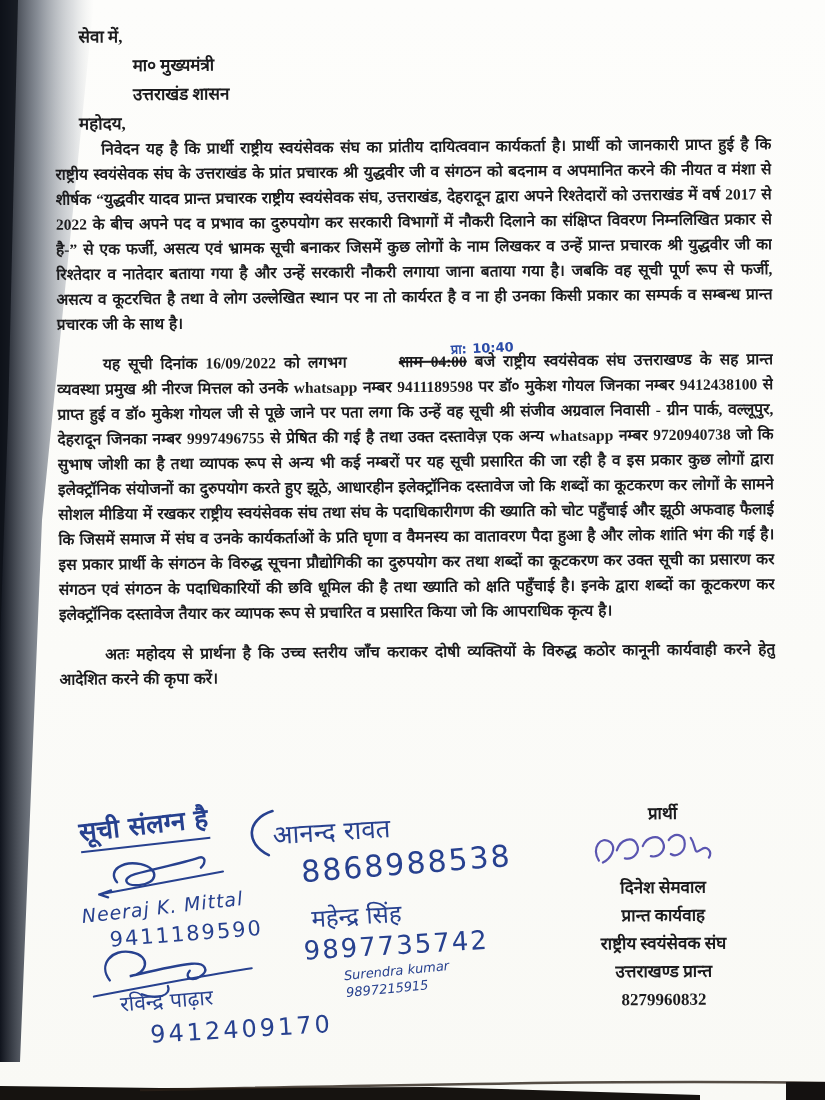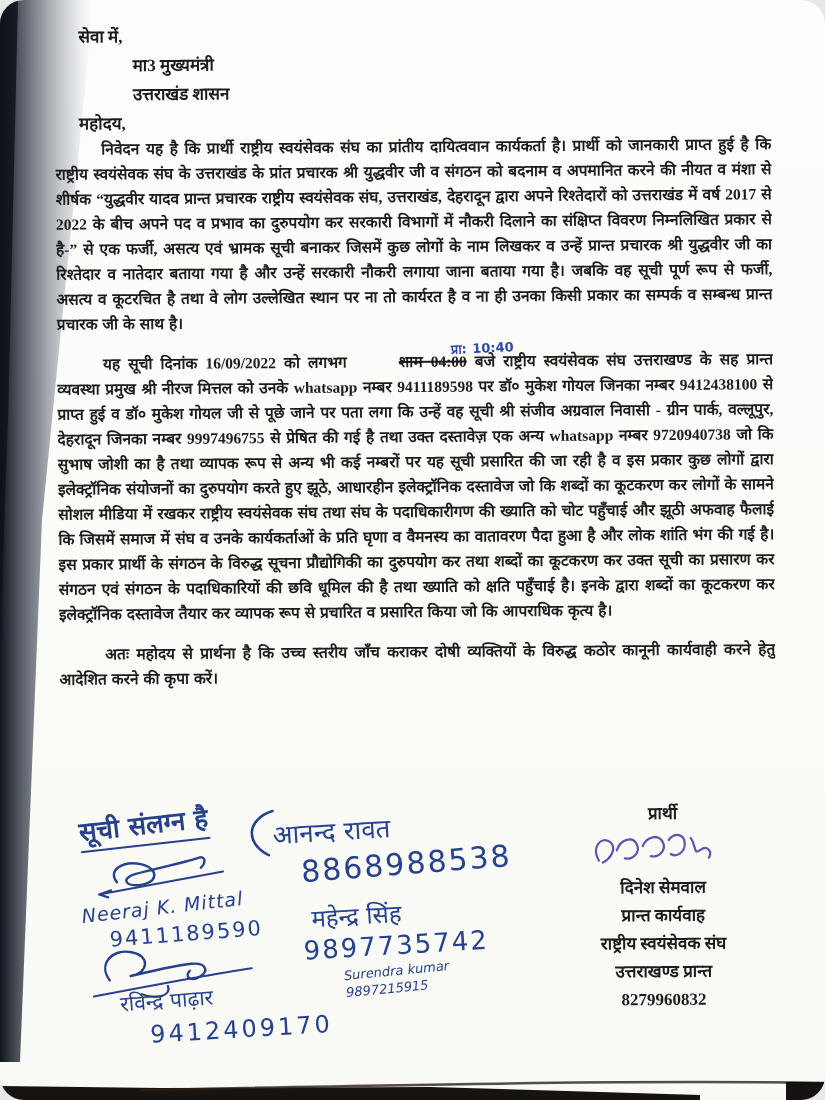--- a/index.html
+++ b/index.html
@@ -4,21 +4,20 @@
 <style>
   html,body{margin:0;padding:0;background:#e8e8e8;}
   .page{
     position:relative;
     width:825px;height:1100px;
     margin:0 auto;
     background:linear-gradient(180deg,#fdfdfb 0%,#fbfbf8 60%,#f9f9f5 100%);
     overflow:hidden;
     font-family:"Liberation Serif", serif;
     color:#1c1c1e;
-    border-radius:24px;
   }
   .scan-skew{
     position:absolute;left:0;top:0;right:0;bottom:0;
     transform:rotate(-0.45deg);
     transform-origin:50% 45%;
   }
   .edge-svg{position:absolute;pointer-events:none;}
   .letter-head{
     position:absolute;left:82px;top:20px;
     font-size:17px;line-height:29px;font-weight:600;
@@ -85,21 +84,21 @@
   <svg class="edge-svg" style="left:0;bottom:0" width="825" height="32" viewBox="0 0 825 32">
     <polygon points="0,32 0,18 160,20 430,19 700,27 700,32" fill="#161310"></polygon>
     <path d="M140 22 C 400 17, 620 12, 825 15" stroke="#2b2118" stroke-width="2.5" fill="none" opacity="0.8"></path>
     <rect x="786" y="14" width="39" height="18" fill="#141110"></rect>
   </svg>
 
   <div class="scan-skew">
 
     <div class="letter-head">
       <div>सेवा में,</div>
-      <div class="indent">मा3 मुख्यमंत्री</div>
+      <div class="indent">मा० मुख्यमंत्री</div>
       <div class="indent">उत्तराखंड शासन</div>
       <div>महोदय,</div>
     </div>
 
     <div class="body-text">
       <p>निवेदन यह है कि प्रार्थी राष्ट्रीय स्वयंसेवक संघ का प्रांतीय दायित्ववान कार्यकर्ता है। प्रार्थी को जानकारी प्राप्त हुई है कि राष्ट्रीय स्वयंसेवक संघ के उत्तराखंड के प्रांत प्रचारक श्री युद्धवीर जी व संगठन को बदनाम व अपमानित करने की नीयत व मंशा से शीर्षक “युद्धवीर यादव प्रान्त प्रचारक राष्ट्रीय स्वयंसेवक संघ, उत्तराखंड, देहरादून द्वारा अपने रिश्तेदारों को उत्तराखंड में वर्ष 2017 से 2022 के बीच अपने पद व प्रभाव का दुरुपयोग कर सरकारी विभागों में नौकरी दिलाने का संक्षिप्त विवरण निम्नलिखित प्रकार से है-” से एक फर्जी, असत्य एवं भ्रामक सूची बनाकर जिसमें कुछ लोगों के नाम लिखकर व उन्हें प्रान्त प्रचारक श्री युद्धवीर जी का रिश्तेदार व नातेदार बताया गया है और उन्हें सरकारी नौकरी लगाया जाना बताया गया है। जबकि वह सूची पूर्ण रूप से फर्जी, असत्य व कूटरचित है तथा वे लोग उल्लेखित स्थान पर ना तो कार्यरत है व ना ही उनका किसी प्रकार का सम्पर्क व सम्बन्ध प्रान्त प्रचारक जी के साथ है।</p>
       <p><span>यह सूची दिनांक 16/09/2022 को लगभग </span><span class="struckwrap"><span class="struck">शाम 04:00</span><span class="time-note">प्रा: 10:40</span></span><span> बजे राष्ट्रीय स्वयंसेवक संघ उत्तराखण्ड के सह प्रान्त व्यवस्था प्रमुख श्री नीरज मित्तल को उनके whatsapp नम्बर 9411189598 पर डॉ० मुकेश गोयल जिनका नम्बर 9412438100 से प्राप्त हुई व डॉ० मुकेश गोयल जी से पूछे जाने पर पता लगा कि उन्हें वह सूची श्री संजीव अग्रवाल निवासी - ग्रीन पार्क, वल्लूपुर, देहरादून जिनका नम्बर 9997496755 से प्रेषित की गई है तथा उक्त दस्तावेज़ एक अन्य whatsapp नम्बर 9720940738 जो कि सुभाष जोशी का है तथा व्यापक रूप से अन्य भी कई नम्बरों पर यह सूची प्रसारित की जा रही है व इस प्रकार कुछ लोगों द्वारा इलेक्ट्रॉनिक संयोजनों का दुरुपयोग करते हुए झूठे, आधारहीन इलेक्ट्रॉनिक दस्तावेज जो कि शब्दों का कूटकरण कर लोगों के सामने सोशल मीडिया में रखकर राष्ट्रीय स्वयंसेवक संघ तथा संघ के पदाधिकारीगण की ख्याति को चोट पहुँचाई और झूठी अफवाह फैलाई कि जिसमें समाज में संघ व उनके कार्यकर्ताओं के प्रति घृणा व वैमनस्य का वातावरण पैदा हुआ है और लोक शांति भंग की गई है। इस प्रकार प्रार्थी के संगठन के विरुद्ध सूचना प्रौद्योगिकी का दुरुपयोग कर तथा शब्दों का कूटकरण कर उक्त सूची का प्रसारण कर संगठन एवं संगठन के पदाधिकारियों की छवि धूमिल की है तथा ख्याति को क्षति पहुँचाई है। इनके द्वारा शब्दों का कूटकरण कर इलेक्ट्रॉनिक दस्तावेज तैयार कर व्यापक रूप से प्रचारित व प्रसारित किया जो कि आपराधिक कृत्य है।</span></p>
       <p>अतः महोदय से प्रार्थना है कि उच्च स्तरीय जाँच कराकर दोषी व्यक्तियों के विरुद्ध कठोर कानूनी कार्यवाही करने हेतु आदेशित करने की कृपा करें।</p>
     </div>
 

